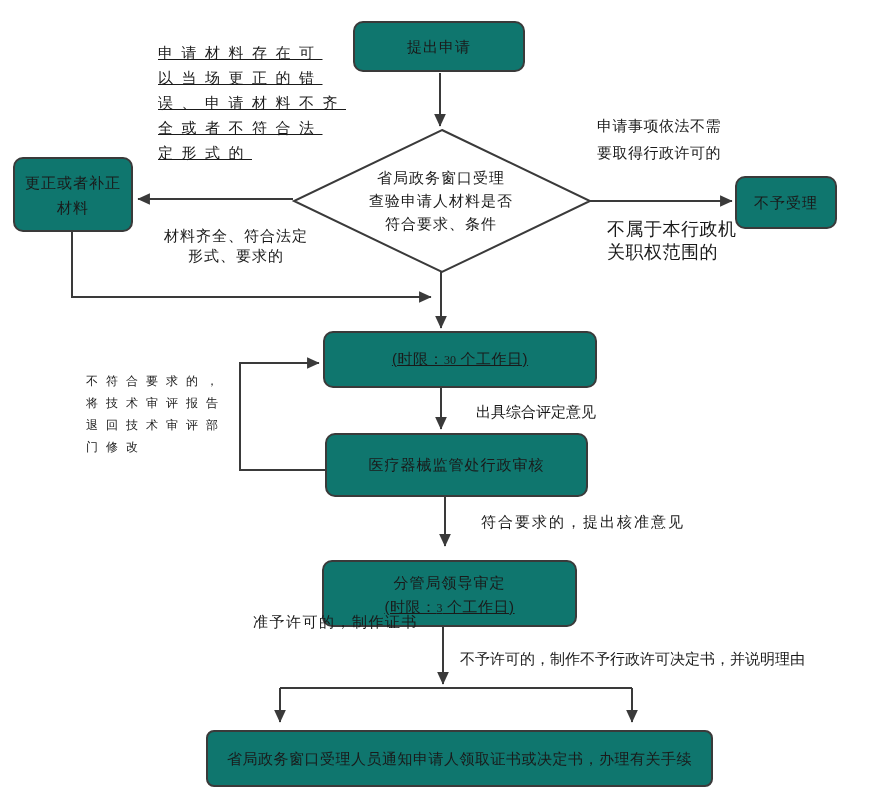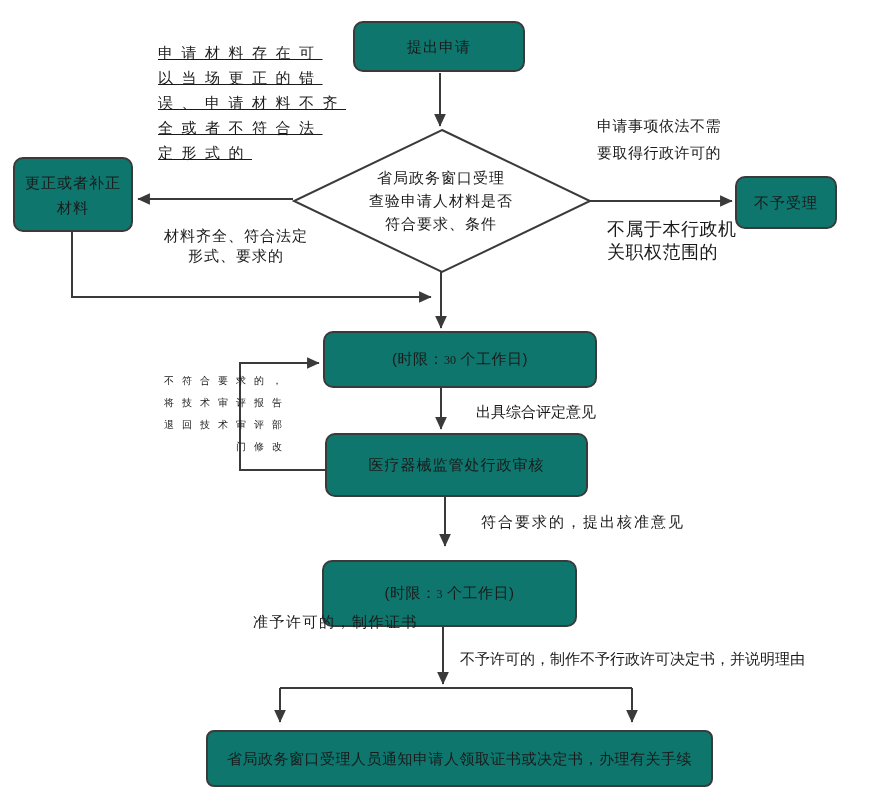--- a/index.html
+++ b/index.html
@@ -10,28 +10,28 @@
   }
   svg.wires { position:absolute; left:0; top:0; width:876px; height:811px; }
   .node {
     position:absolute; box-sizing:border-box;
     border:2px solid #3a3a3a; border-radius:10px; background:#0f766e;
     display:flex; flex-direction:column; align-items:center; justify-content:center;
     text-align:center; font-size:15px; letter-spacing:1px; line-height:25px;
     white-space:pre-line;
   }
   .node .box-line { display:block; }
-  .node .time { font-size:15px; line-height:22px; letter-spacing:0.5px; }
+  .node .time { font-size:15px; line-height:22px; letter-spacing:0.5px;text-decoration:underline; }
   .num { font-family:"Liberation Serif","DejaVu Serif",serif; font-size:12px; letter-spacing:0; }
   .anno { position:absolute; white-space:pre-line; font-size:15px; line-height:25px; }
   .anno-correctable { left:158px; top:40px;  width:200px; letter-spacing:8.5px; text-align:left;text-decoration:underline; }
   .anno-complete    { left:146px; top:226px; width:180px; letter-spacing:1px; line-height:20px; text-align:center; }
   .anno-no-permit   { left:597px; top:112px; width:220px; letter-spacing:0.5px; line-height:27px; }
   .anno-not-jurisdiction { left:607px; top:218px; width:180px; font-size:18px; letter-spacing:0.5px; line-height:23px; }
-  .anno-return      { left:86px;  top:370px; width:204px; font-size:10px; letter-spacing:8px; line-height:22px; text-align:right; }
+  .anno-return      { left:86px;  top:370px; width:204px; font-size:12px; letter-spacing:8px; line-height:22px; text-align:left; }
   .anno-assessment  { left:476px; top:399px; letter-spacing:0; }
   .anno-approve     { left:481px; top:509px; letter-spacing:2px; }
   .anno-grant       { left:253px; top:609px; letter-spacing:1.5px; }
   .anno-deny        { left:460px; top:646px; letter-spacing:0; }
   .decision-text {
     position:absolute; left:330px; top:166px; width:222px;
     text-align:center; font-size:15px; line-height:23px; letter-spacing:1px;
     white-space:pre-line;
   }
   .node-start  { left:353px; top:21px;  width:172px; height:51px; }
@@ -103,20 +103,21 @@
 
   <div class="node node-tech">
     <span class="box-line time"><span>(时限：</span><span class="num">30</span><span> 个工作日)</span></span>
   </div>
 
   <div class="node node-admin">
     <span class="box-line">医疗器械监管处行政审核</span>
   </div>
 
   <div class="node node-leader">
+    <span class="box-line">分管局领导审定</span>
     <span class="box-line time"><span>(时限：</span><span class="num">3</span><span> 个工作日)</span></span>
   </div>
 
   <div class="node node-final">
     <span>省局政务窗口受理人员通知申请人领取证书或决定书，办理有关手续</span>
   </div>
 
   <div class="anno anno-correctable">申请材料存在可
 以当场更正的错
 误、申请材料不齐

